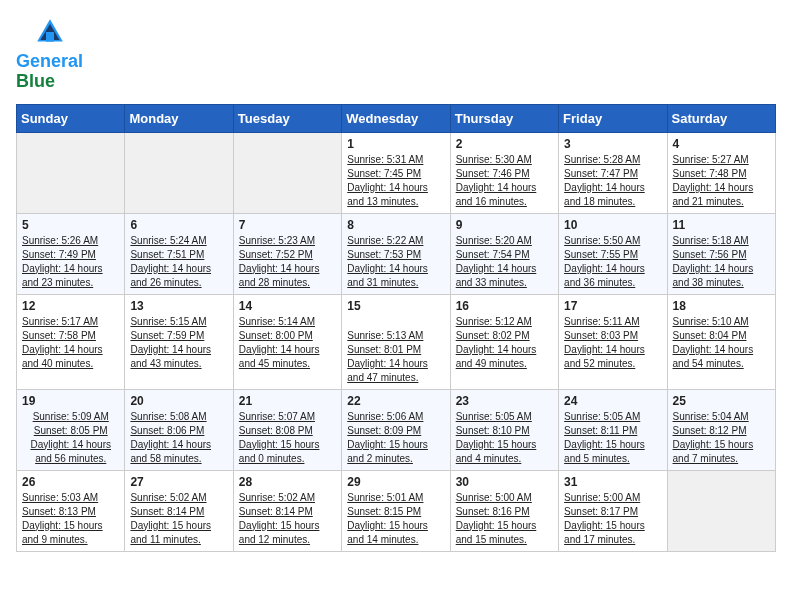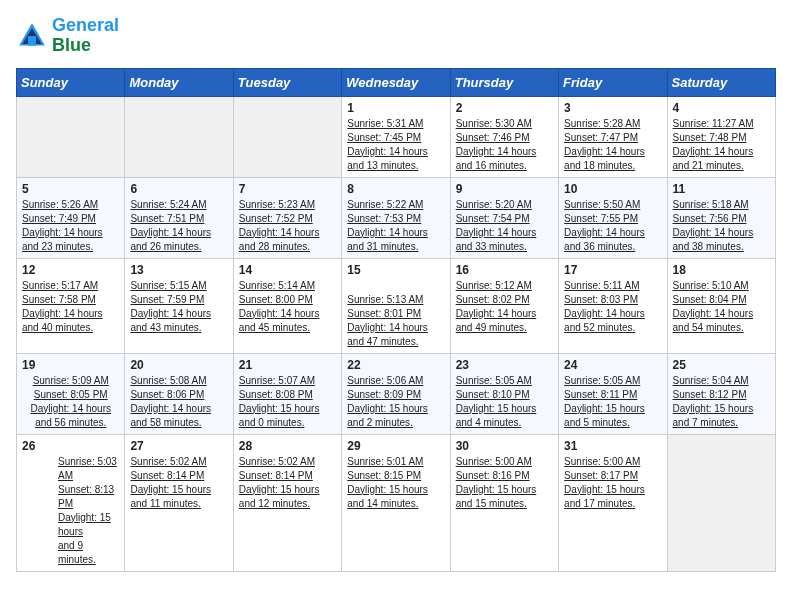--- a/index.html
+++ b/index.html
@@ -13,20 +13,21 @@
     .header {
       display: flex;
       justify-content: space-between;
       align-items: flex-start;
       margin-bottom: 12px;
     }
     .logo {
       display: flex;
       align-items: center;
       gap: 4px;
+      flex-direction: column;
     }
     .logo-text {
       font-size: 18px;
       font-weight: bold;
       color: #1a3a6b;
       line-height: 1.1;
     }
     .logo-text span {
       color: #2196f3;
     }
@@ -52,21 +53,20 @@
       border: 1px solid #ccc;
     }
     .calendar th {
       background: #2563c0;
       color: #fff;
       font-size: 13px;
       font-weight: bold;
       padding: 6px 4px;
       text-align: left;
       border: 1px solid #1a4fa0;
-      font-style: italic;
     }
     .calendar td {
       vertical-align: top;
       border: 1px solid #ccc;
       padding: 4px 5px;
       width: 108px;
       min-height: 80px;
       font-size: 10.5px;
       color: #222;
       background: #fff;
@@ -144,21 +144,21 @@
         </td>
         <td>
           <span class="day-num">3</span>
           <div class="day-info" style="white-space: pre-line;">Sunrise: 5:28 AM
 Sunset: 7:47 PM
 Daylight: 14 hours
 and 18 minutes.</div>
         </td>
         <td>
           <span class="day-num">4</span>
-          <div class="day-info" style="white-space: pre-line;">Sunrise: 11:27 AM
+          <div class="day-info" style="white-space: pre-line;">Sunrise: 5:27 AM
 Sunset: 7:48 PM
 Daylight: 14 hours
 and 21 minutes.</div>
         </td>
       </tr>
       <tr>
         <td>
           <span class="day-num">5</span>
           <div class="day-info" style="white-space: pre-line;">Sunrise: 5:26 AM
 Sunset: 7:49 PM
@@ -306,21 +306,21 @@
           <span class="day-num">25</span>
           <div class="day-info" style="white-space: pre-line;">Sunrise: 5:04 AM
 Sunset: 8:12 PM
 Daylight: 15 hours
 and 7 minutes.</div>
         </td>
       </tr>
       <tr>
         <td>
           <span class="day-num">26</span>
-          <div class="day-info" style="white-space: pre-line; margin-left: 36px;">Sunrise: 5:03 AM
+          <div class="day-info" style="white-space: pre-line;">Sunrise: 5:03 AM
 Sunset: 8:13 PM
 Daylight: 15 hours
 and 9 minutes.</div>
         </td>
         <td>
           <span class="day-num">27</span>
           <div class="day-info" style="white-space: pre-line;">Sunrise: 5:02 AM
 Sunset: 8:14 PM
 Daylight: 15 hours
 and 11 minutes.</div>

